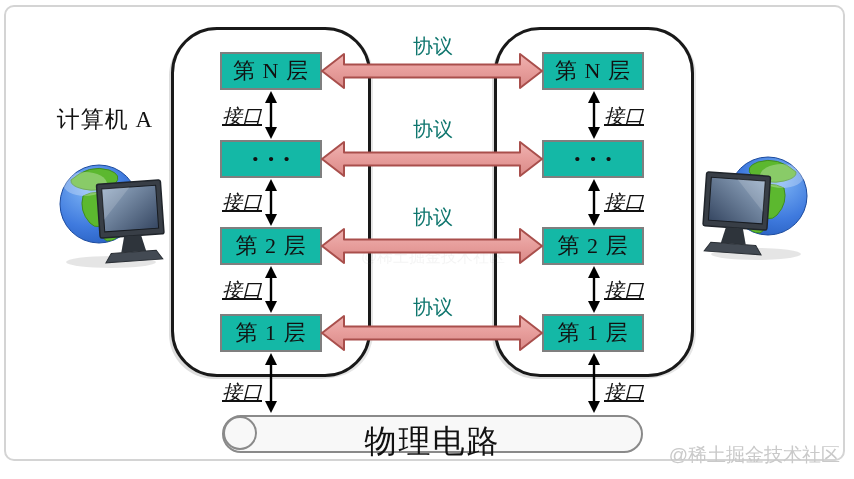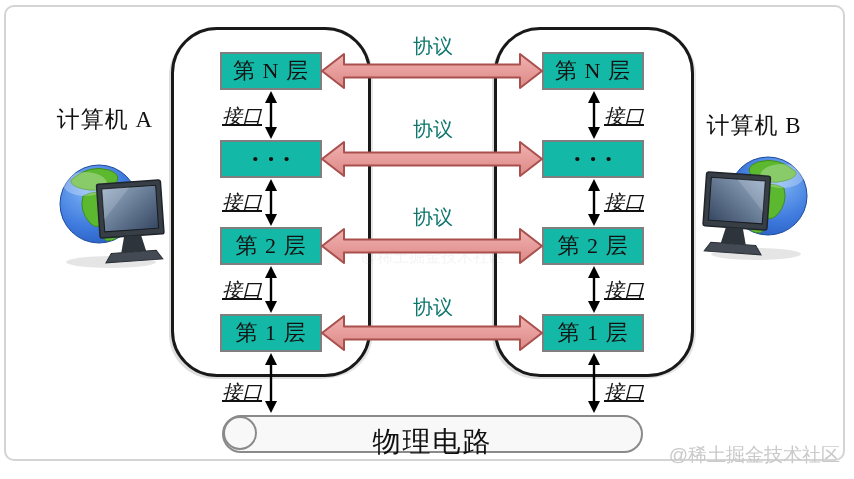--- a/index.html
+++ b/index.html
@@ -39,21 +39,21 @@
   .circuit-bar{
     position:absolute;left:222px;top:415px;width:421px;height:38px;
     background:#f8f8f8;border:2px solid #8a8a8a;border-radius:21px;
     box-sizing:border-box;display:flex;align-items:center;justify-content:center;z-index:2;
   }
   .circuit-cap{
     position:absolute;left:223px;top:416px;width:34px;height:34px;border-radius:50%;
     border:2px solid #8a8a8a;background:#f8f8f8;box-sizing:border-box;z-index:3;
   }
   .circuit-text{
-    font-size:28px;color:#111;letter-spacing:2px;
+    font-size:32px;color:#111;letter-spacing:2px;
     font-family:"Liberation Sans","DejaVu Sans",sans-serif;
     margin-top:16px;
   }
   .overlay{position:absolute;left:0;top:0;z-index:5;pointer-events:none;}
   .icon-wrap{position:absolute;z-index:4;}
   .watermark{
     position:absolute;left:640px;top:442px;width:200px;text-align:right;
     font-size:19px;color:#c9c9c9;z-index:6;white-space:nowrap;
     font-family:"Liberation Sans","DejaVu Sans",sans-serif;
   }
@@ -66,21 +66,20 @@
 </head>
 <body>
 
 <div class="stage">
 
   <div class="card"></div>
 
   <div class="ghost-watermark">@稀土掘金技术社区</div>
 
   <div class="computer-label" style="left:35px;top:92px;margin-top:12px;">计算机 A</div>
-  <div class="computer-label" style="left:684px;top:110px;">计算机 B</div>
 
   <div class="outline" style="left:171px;"></div>
   <div class="outline" style="left:494px;"></div>
 
   <div class="layer-box" style="left:220px;top:52px;">第 N 层</div>
   <div class="layer-box dots" style="left:220px;top:140px;">···</div>
   <div class="layer-box" style="left:220px;top:227px;">第 2 层</div>
   <div class="layer-box" style="left:220px;top:314px;">第 1 层</div>
 
   <div class="layer-box" style="left:542px;top:52px;">第 N 层</div>

